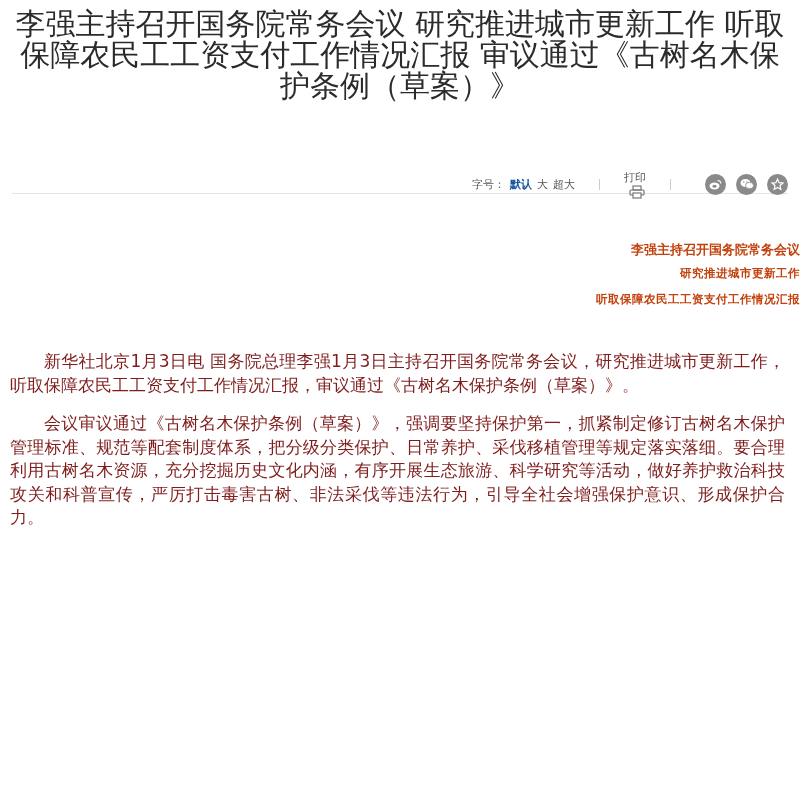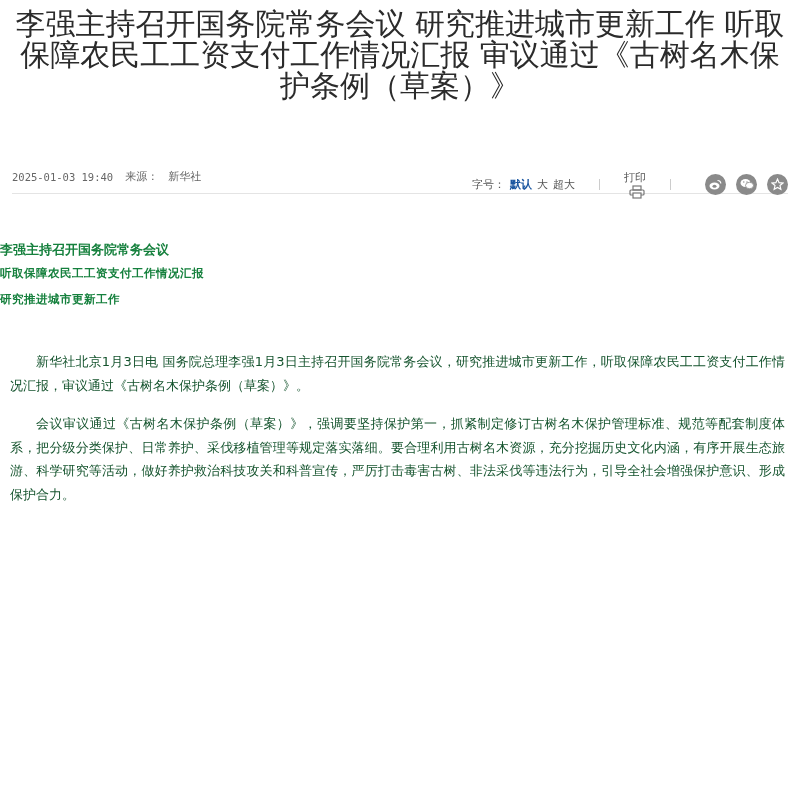--- a/index.html
+++ b/index.html
@@ -27,43 +27,38 @@
   .sep { width: 1px; height: 11px; background: #ccc; margin: 0 24px; }
   .print-btn { display: flex; align-items: center; font-size: 11px; color: #555; cursor: pointer; flex-direction: column; }
   .print-btn svg { margin-left: 4px; }
   .share-icon {
     width: 21px; height: 21px; border-radius: 50%; background: #8a8a8a;
     display: inline-flex; align-items: center; justify-content: center; margin-left: 10px; cursor: pointer;
   }
   .share-icon:first-of-type { margin-left: 0; }
 
   .sub-heads {
-    position: absolute; left: 0; top: 240px; width: 800px; text-align: left;
-    color: #15803d;
+    position: absolute; left: 0; top: 240px; width: 800px; text-align: right;
+    color: #c2410c;
   }
   .sub-heads .h1 { font-size: 13px; font-weight: bold; line-height: 20px; }
   .sub-heads .h2 { font-family: "DejaVu Serif", "Liberation Serif", serif; font-size: 11.5px; font-weight: bold; line-height: 26px; letter-spacing: 0.5px; }
 
   .article {
     position: absolute; left: 10px; top: 350px; width: 775px;
-    font-size: 13px; line-height: 23.5px; color: #14532d;
+    font-size: 17px; line-height: 23.5px; color: #7f1d1d;
   }
   .article p { text-indent: 2em; margin-bottom: 15px; text-align: justify; }
 </style>
 </head>
 <body>
 
 <h1 class="headline">李强主持召开国务院常务会议 研究推进城市更新工作 听取保障农民工工资支付工作情况汇报 审议通过《古树名木保护条例（草案）》</h1>
 
 <div class="meta-bar">
-  <div class="meta-left">
-    <span class="date">2025-01-03 19:40</span>
-    <span class="src-label">来源：</span>
-    <span class="src">新华社</span>
-  </div>
   <div class="meta-right">
     <span class="fontsize-label">字号：</span>
     <span class="fs-opt active">默认</span>
     <span class="fs-opt">大</span>
     <span class="fs-opt">超大</span>
     <span class="sep"></span>
     <span class="print-btn">
       <span>打印</span>
       <svg width="16" height="14" viewBox="0 0 16 14">
         <rect x="4" y="1" width="8" height="4" fill="none" stroke="#777" stroke-width="1.2"></rect>
@@ -90,20 +85,20 @@
     <span class="share-icon">
       <svg width="13" height="13" viewBox="0 0 24 24">
         <path d="M12 2 L14.9 8.6 L22 9.3 L16.6 14 L18.2 21 L12 17.3 L5.8 21 L7.4 14 L2 9.3 L9.1 8.6 Z" fill="none" stroke="#fff" stroke-width="2.2"></path>
       </svg>
     </span>
   </div>
 </div>
 
 <div class="sub-heads">
   <div class="h1">李强主持召开国务院常务会议</div>
+  <div class="h2">研究推进城市更新工作</div>
   <div class="h2">听取保障农民工工资支付工作情况汇报</div>
-  <div class="h2">研究推进城市更新工作</div>
 </div>
 
 <div class="article">
   <p>新华社北京1月3日电 国务院总理李强1月3日主持召开国务院常务会议，研究推进城市更新工作，听取保障农民工工资支付工作情况汇报，审议通过《古树名木保护条例（草案）》。</p>
   <p>会议审议通过《古树名木保护条例（草案）》，强调要坚持保护第一，抓紧制定修订古树名木保护管理标准、规范等配套制度体系，把分级分类保护、日常养护、采伐移植管理等规定落实落细。要合理利用古树名木资源，充分挖掘历史文化内涵，有序开展生态旅游、科学研究等活动，做好养护救治科技攻关和科普宣传，严厉打击毒害古树、非法采伐等违法行为，引导全社会增强保护意识、形成保护合力。</p>
 </div>
 
 </body></html>

